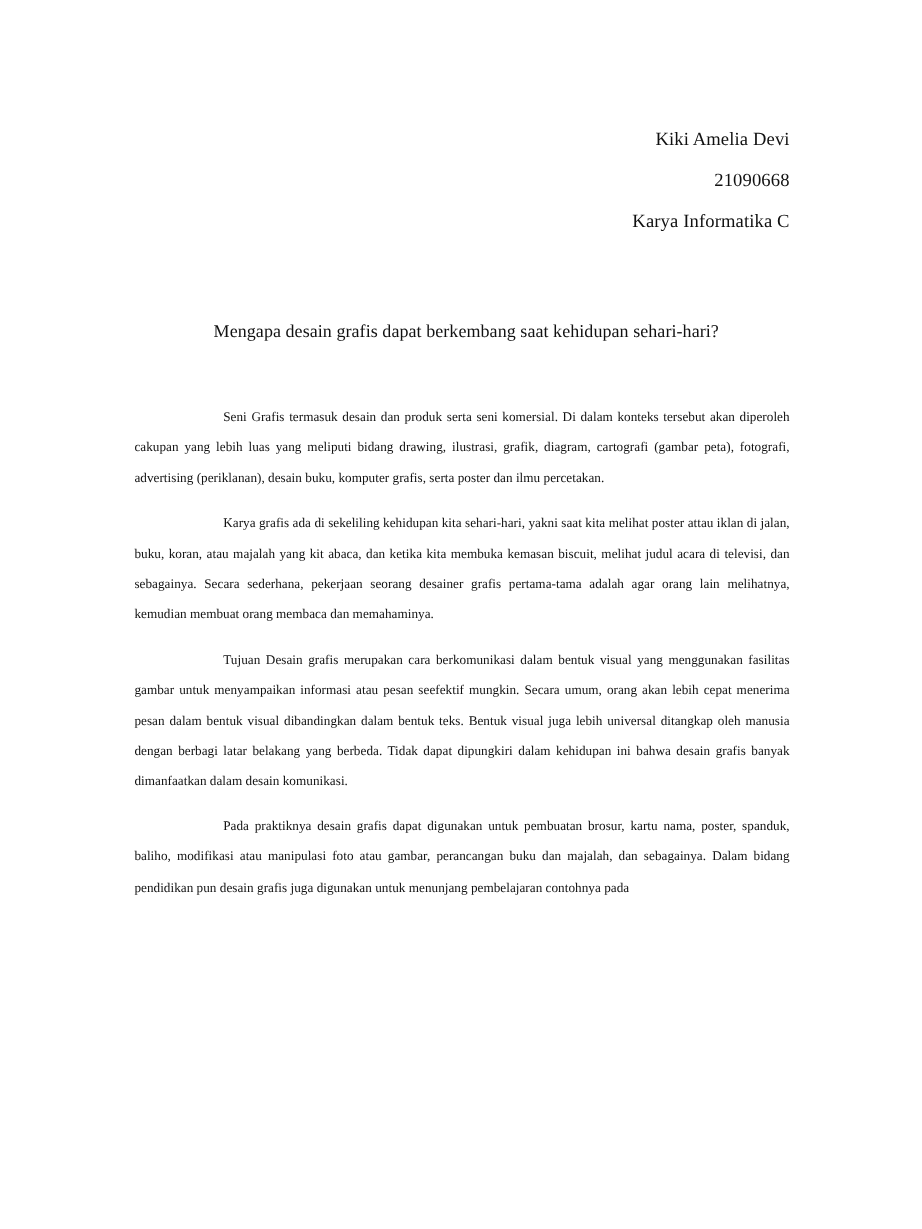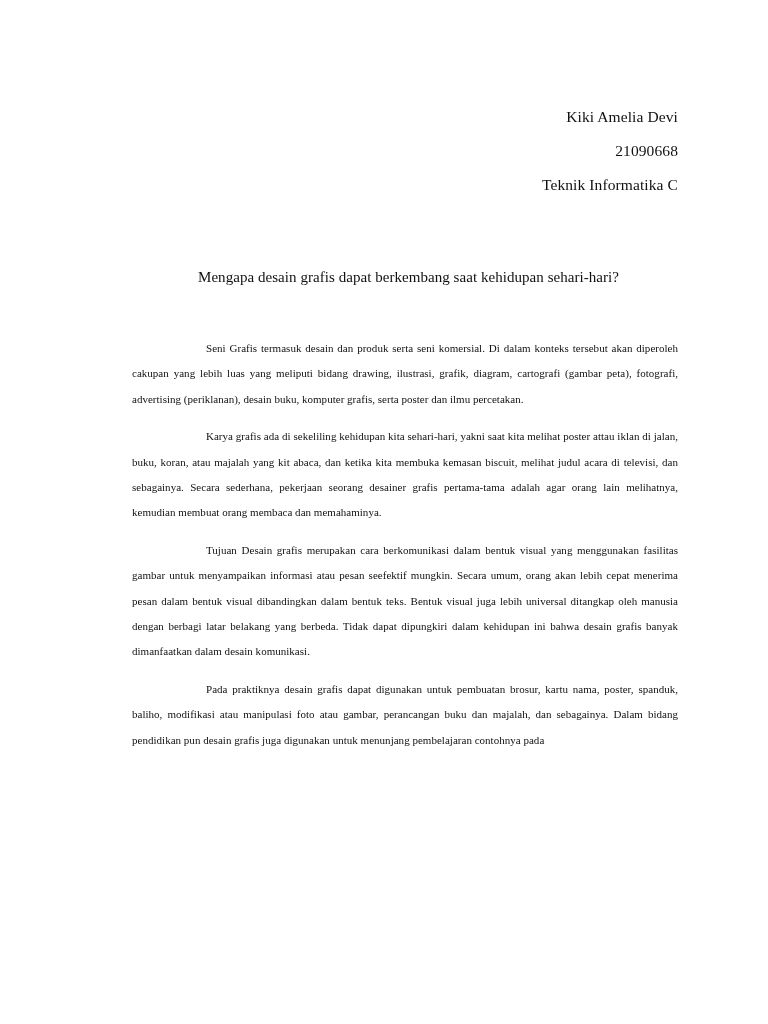--- a/index.html
+++ b/index.html
@@ -20,21 +20,20 @@
     width: 768px;
     height: 1024px;
     background: #ffffff;
     box-sizing: border-box;
   }
   .content {
     position: absolute;
     left: 112px;
     top: 0;
     width: 546px;
-    margin-left: 20px;
   }
 
   
   .header {
     margin-top: 100px;
   }
   .header-line {
     text-align: right;
     font-size: 15.5px;
     line-height: 34px;
@@ -72,21 +71,21 @@
 </style>
 </head>
 <body>
 
 <div class="page">
   <div class="content">
 
     <div class="header">
       <div class="header-line">Kiki Amelia Devi</div>
       <div class="header-line">21090668</div>
-      <div class="header-line">Teknik Informatika C</div>
+      <div class="header-line">Karya Informatika C</div>
     </div>
 
     <div class="title-block">
       <div class="doc-title">Mengapa desain grafis dapat berkembang saat kehidupan sehari-hari?</div>
     </div>
 
     <div class="body-block">
       <p class="para">Seni Grafis termasuk desain dan produk serta seni komersial. Di dalam konteks tersebut akan diperoleh cakupan yang lebih luas yang meliputi bidang drawing, ilustrasi, grafik, diagram, cartografi (gambar peta), fotografi, advertising (periklanan), desain buku, komputer grafis, serta poster dan ilmu percetakan.</p>
       <p class="para">Karya grafis ada di sekeliling kehidupan kita  sehari-hari, yakni saat kita melihat poster attau iklan di jalan, buku, koran, atau majalah yang kit abaca, dan ketika kita membuka kemasan biscuit, melihat judul acara di televisi, dan sebagainya. Secara sederhana, pekerjaan seorang desainer grafis pertama-tama adalah agar orang lain melihatnya, kemudian membuat orang membaca dan memahaminya.</p>
       <p class="para">Tujuan Desain grafis merupakan cara berkomunikasi dalam bentuk visual yang menggunakan fasilitas gambar untuk menyampaikan informasi atau pesan seefektif mungkin. Secara umum, orang akan lebih cepat menerima pesan dalam bentuk visual dibandingkan dalam bentuk teks. Bentuk visual juga lebih universal ditangkap oleh manusia dengan berbagi latar belakang yang berbeda. Tidak dapat dipungkiri dalam kehidupan ini bahwa desain grafis banyak dimanfaatkan dalam desain komunikasi.</p>

